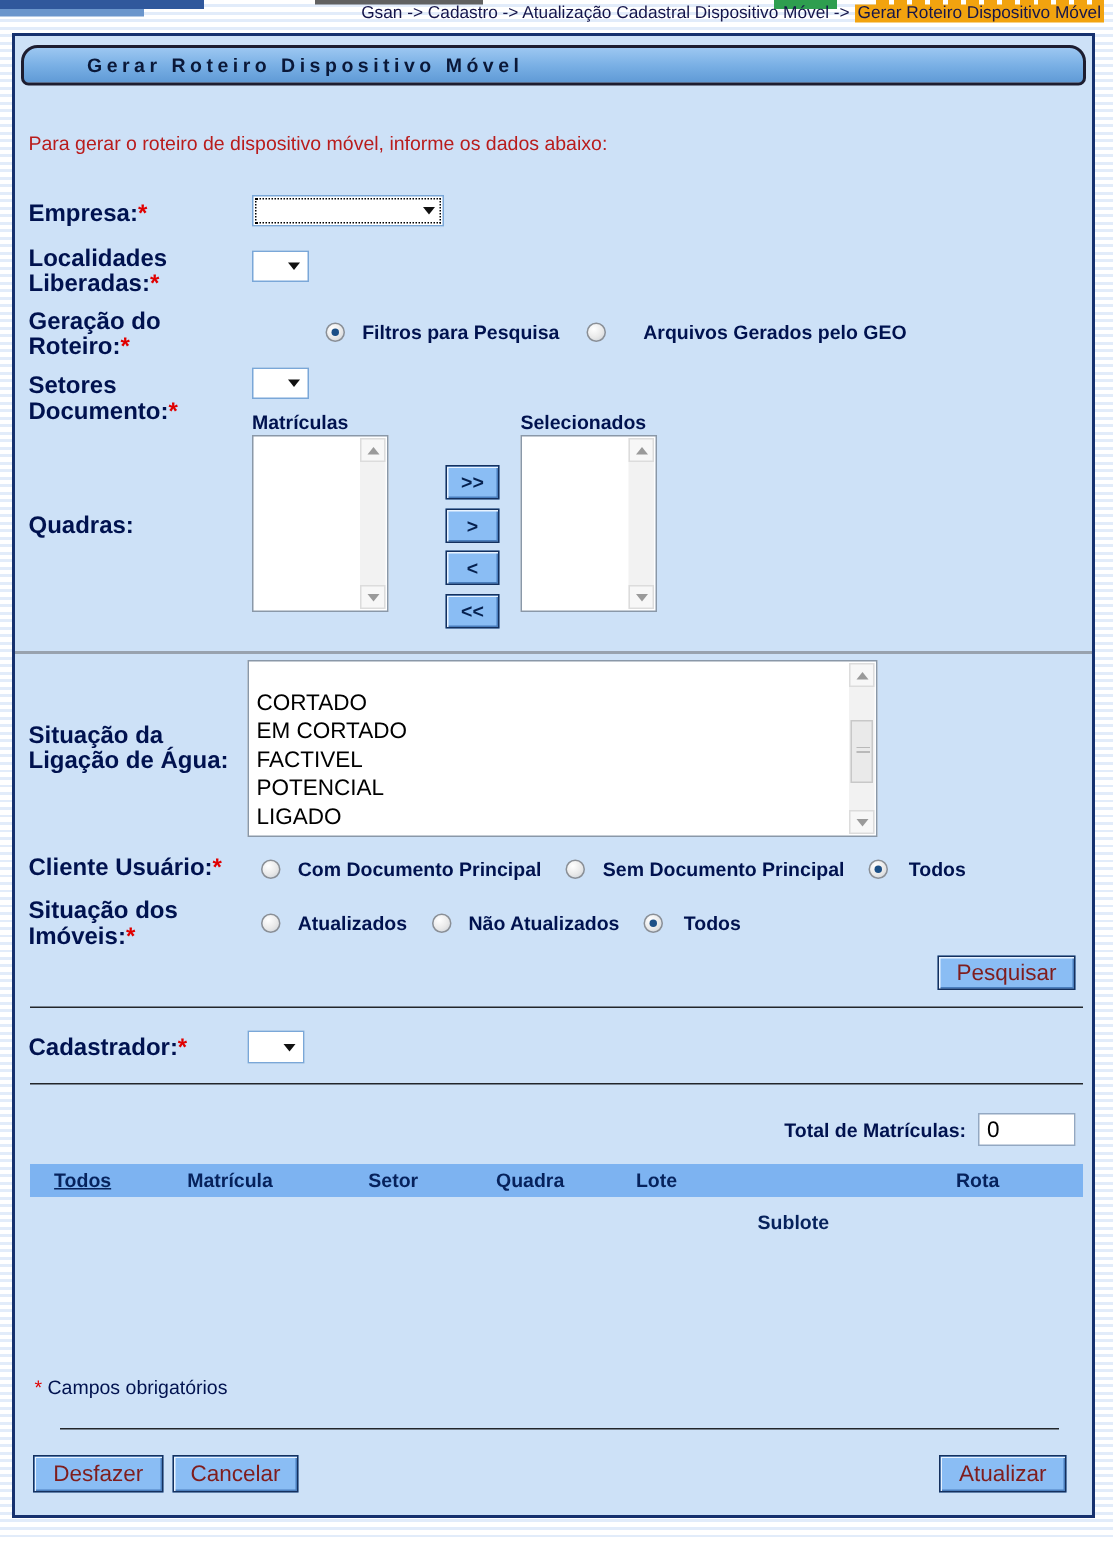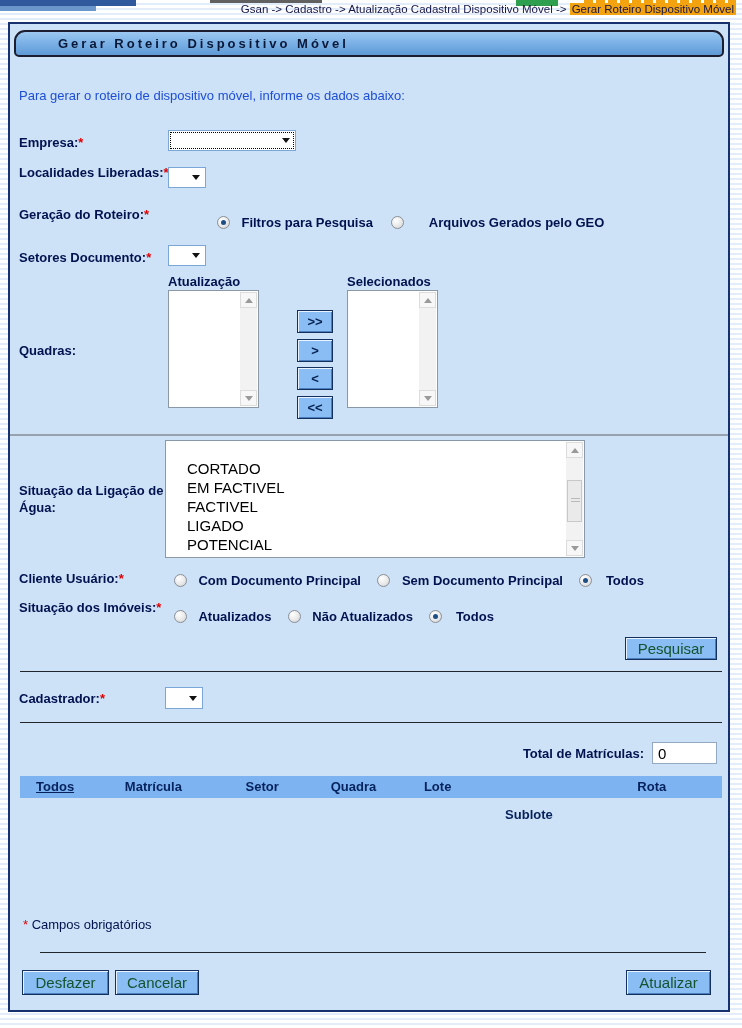--- a/index.html
+++ b/index.html
@@ -20,22 +20,22 @@
   .breadcrumb { position:absolute; top:3px; right:6px; font-size:11.5px; color:#15154a; white-space:nowrap; }
   .breadcrumb .crumb-current { background:#f2a30f; color:#15154a; padding:0 2px; }
   
   .panel { position:absolute; left:8px; top:22px; width:722px; height:990px;
     border:2px solid #16316e; background:#cde1f7; }
   .titlebar { position:absolute; left:4px; right:4px; top:6px; height:27px;
     border:2px solid #1d1d30; border-radius:11px 11px 5px 5px;
     background:linear-gradient(180deg,#9cc7f1 0%,#7ab0e5 50%,#5f9ad6 100%);
     color:#0a1838; font-size:13px; font-weight:bold; letter-spacing:3px;
     line-height:23px; padding-left:42px; }
-  .instruction { position:absolute; left:9px; top:64px; font-size:13px; color:#1d4ed8; }
-  .flabel { position:absolute; width:152px; font-size:13px; font-weight:bold; color:#00124f; line-height:17px; }
+  .instruction { position:absolute; left:9px; top:64px; font-size:13px; color:#b91c1c; }
+  .flabel { position:absolute; width:152px; font-size:16px; font-weight:bold; color:#00124f; line-height:17px; }
   .req { color:#e00000; }
   
   .sel { position:absolute; background:#ffffff; border:1px solid #7aa7d8; display:flex;
     align-items:center; justify-content:flex-end; padding-right:5px; }
   .sel.focused { outline:1px dotted #000; outline-offset:-3px; }
   .sel .arrow { width:0; height:0; border-left:4px solid transparent; border-right:4px solid transparent;
     border-top:5px solid #111; }
   
   .radio { display:inline-block; width:13px; height:13px; border-radius:50%;
     border:1px solid #8a8f96; background:radial-gradient(circle at 35% 30%,#ffffff 0%,#e9e9e9 55%,#c9ced4 100%);
@@ -52,28 +52,28 @@
   .vsb .sb-up { top:0; } .vsb .sb-down { bottom:0; }
   .sb-tri-up { width:0; height:0; border-left:4px solid transparent; border-right:4px solid transparent; border-bottom:5px solid #9a9a9a; }
   .sb-tri-down { width:0; height:0; border-left:4px solid transparent; border-right:4px solid transparent; border-top:5px solid #9a9a9a; }
   .sb-thumb { position:absolute; left:1px; width:15px; background:#eaeaea; border:1px solid #c8c8c8; }
   .sb-grip { position:absolute; left:3px; top:50%; margin-top:-3px; width:9px; height:6px;
     background:repeating-linear-gradient(to bottom,#b9b9b9 0 1px,transparent 1px 3px); }
   .dual-head { position:absolute; font-size:13px; font-weight:bold; color:#00124f; }
   .movebtn { position:absolute; left:287px; width:36px; height:23px; background:#8abdf4;
     border:1px solid #14305e; box-shadow:inset 1px 1px 0 #e8f3ff, inset -1px -1px 0 #4a7ebd;
     color:#06214f; font-size:13px; font-weight:bold; text-align:center; line-height:21px; cursor:pointer; }
-  .msel-opt { font-size:15px; color:#000; line-height:19px; padding-left:21px; white-space:nowrap; }
+  .msel-opt { font-size:15px; color:#000; line-height:19px; padding-left:5px; white-space:nowrap; }
   
   .sep-gray { position:absolute; left:0; right:0; height:2px; background:#98a2ae; }
   .sep-dark { position:absolute; height:1px; background:#22262b; }
   
   .btn { position:absolute; background:#8abdf4; border:1px solid #14305e;
     box-shadow:inset 1px 1px 0 #e8f3ff, inset -1px -1px 0 #4a7ebd;
-    color:#14532d; font-size:15px; text-align:center; cursor:pointer;
+    color:#7f1d1d; font-size:15px; text-align:center; cursor:pointer;
     font-family:"Liberation Sans",sans-serif; display:flex; align-items:center; justify-content:center; }
   
   .total-label { position:absolute; font-size:13px; font-weight:bold; color:#00124f; }
   .total-input { position:absolute; background:#fff; border:1px solid #93a8c2; font-size:15px;
     color:#000; padding-left:5px; font-family:"Liberation Sans",sans-serif; }
   .thead { position:absolute; left:10px; width:702px; height:22px; background:#7db3f1; display:flex; }
   .thead .th { font-size:13px; font-weight:bold; color:#06225c; text-align:center; line-height:22px; }
   .thead .th:nth-child(1){width:10%;} .thead .th:nth-child(2){width:18%;}
   .thead .th:nth-child(3){width:13%;} .thead .th:nth-child(4){width:13%;}
   .thead .th:nth-child(5){width:11%;} .thead .th:nth-child(6){width:15%;margin-top:28px;}
@@ -114,21 +114,21 @@
     <span class="rlabel" style="margin:0 14px 0 7px;">Filtros para Pesquisa</span>
     <span class="radio"></span>
     <span class="rlabel" style="margin-left:20px;">Arquivos Gerados pelo GEO</span>
   </div>
 
   <div class="flabel" style="left:9px; top:225px; width:160px;"><span>Setores Documento:</span><span class="req">*</span></div>
   <div class="sel" style="left:158px; top:221px; width:38px; height:21px;">
       <span class="arrow"></span>
     </div>
 
-  <div class="dual-head" style="left:158px; top:250px;">Atualização</div>
+  <div class="dual-head" style="left:158px; top:250px;">Matrículas</div>
   <div class="dual-head" style="left:337px; top:250px;">Selecionados</div>
 
   <div class="flabel" style="left:9px; top:318px;">Quadras:</div>
 
   <div class="listbox" style="left:158px; top:266px; width:91px; height:118px;">
     <div class="vsb">
       <div class="sb-btn sb-up">
           <span class="sb-tri-up"></span>
         </div>
       <div class="sb-btn sb-down">
@@ -152,24 +152,24 @@
         </div>
     </div>
   </div>
 
   <div class="sep-gray" style="top:410px;"></div>
 
   <div class="flabel" style="left:9px; top:458px;">Situação da Ligação de Água:</div>
   <div class="listbox" style="left:155px; top:416px; width:420px; height:118px;">
     <div style="padding-top:18px;">
       <div class="msel-opt">CORTADO</div>
-      <div class="msel-opt">EM FACTIVEL</div>
+      <div class="msel-opt">EM CORTADO</div>
       <div class="msel-opt">FACTIVEL</div>
+      <div class="msel-opt">POTENCIAL</div>
       <div class="msel-opt">LIGADO</div>
-      <div class="msel-opt">POTENCIAL</div>
     </div>
     <div class="vsb">
       <div class="sb-btn sb-up">
           <span class="sb-tri-up"></span>
         </div>
       <div class="sb-thumb" style="top:38px; height:42px;">
           <span class="sb-grip"></span>
         </div>
       <div class="sb-btn sb-down">
           <span class="sb-tri-down"></span>

